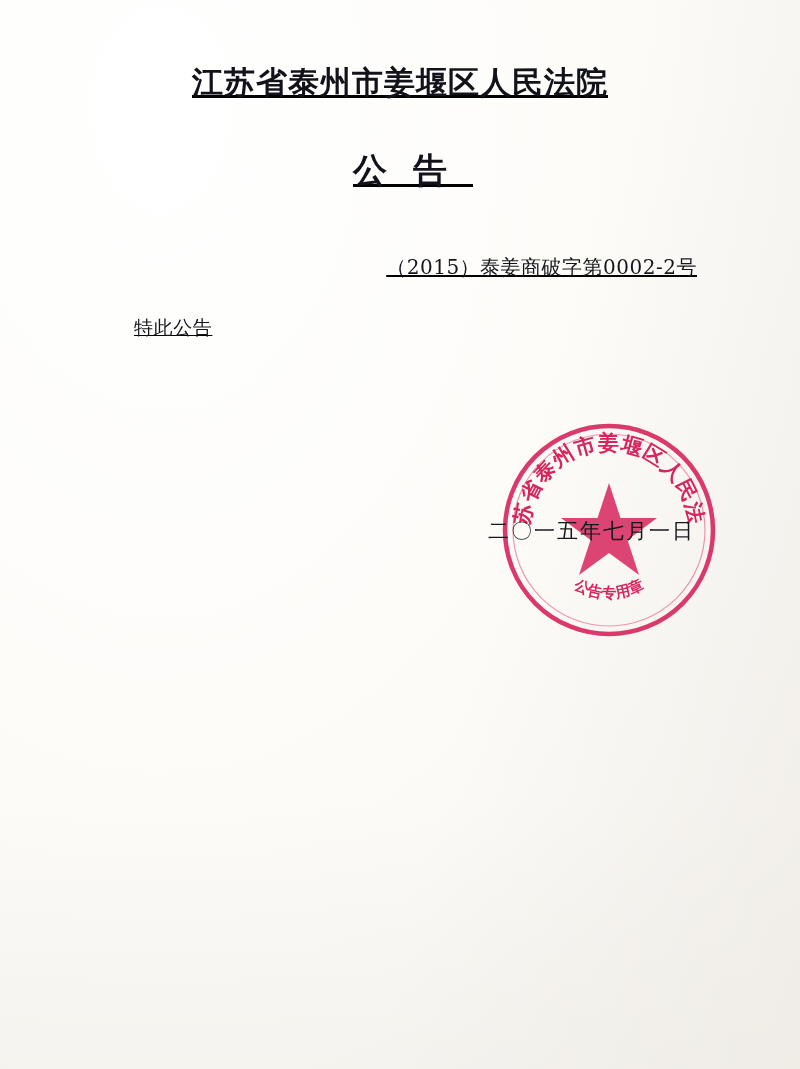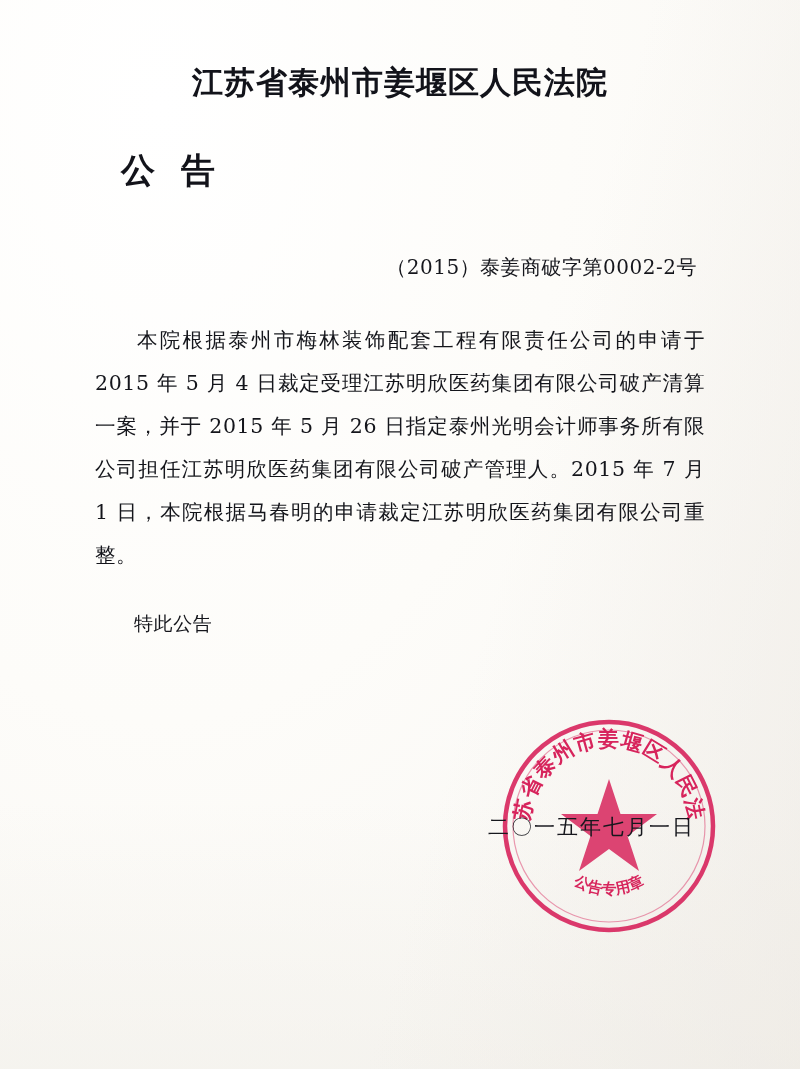--- a/index.html
+++ b/index.html
@@ -28,32 +28,34 @@
     background:
       linear-gradient(105deg, rgba(255,255,255,0) 60%, rgba(236,232,226,0.55) 100%),
       linear-gradient(0deg, rgba(240,238,232,0.5) 0%, rgba(255,255,255,0) 25%);
     pointer-events: none;
   }
   .doc {
     position: absolute;
     inset: 0;
     padding: 0 95px;
     box-sizing: border-box;
+    text-decoration: underline;
   }
   .court-name {
     margin-top: 62px;
     text-align: center;
     font-size: 31px;
     font-weight: bold;
     letter-spacing: 1px;
     color: #12131a;
     font-family: "DejaVu Serif", "Liberation Serif", serif;
   }
   .doc-type {
     margin-top: 44px;
+    text-align: center;
     font-size: 34px;
     font-weight: bold;
     letter-spacing: 26px;
     text-indent: 26px;
     color: #12131a;
   }
   .case-no {
     margin-top: 60px;
     text-align: right;
     font-size: 20px;
@@ -126,23 +128,20 @@
 <div class="paper"></div>
 
 <div class="doc">
 
   <div class="court-name">江苏省泰州市姜堰区人民法院</div>
 
   <div class="doc-type">公告</div>
 
   <div class="case-no">（2015）泰姜商破字第0002-2号</div>
 
-  <div class="body-block">
-    <p>本院根据泰州市梅林装饰配套工程有限责任公司的申请于 2015 年 5 月 4 日裁定受理江苏明欣医药集团有限公司破产清算一案，并于 2015 年 5 月 26 日指定泰州光明会计师事务所有限公司担任江苏明欣医药集团有限公司破产管理人。2015 年 7 月 1 日，本院根据马春明的申请裁定江苏明欣医药集团有限公司重整。</p>
-  </div>
 
   <div class="closing">特此公告</div>
 
   <div class="sign-area">
 
     <div class="seal">
       <svg viewBox="0 0 218 218" width="218" height="218" aria-hidden="true">
         <defs>
           <path id="arcTop" d="M 29,109 A 80,80 0 0 1 189,109"></path>
           <path id="arcBottom" d="M 41,109 A 68,68 0 0 0 177,109"></path>

